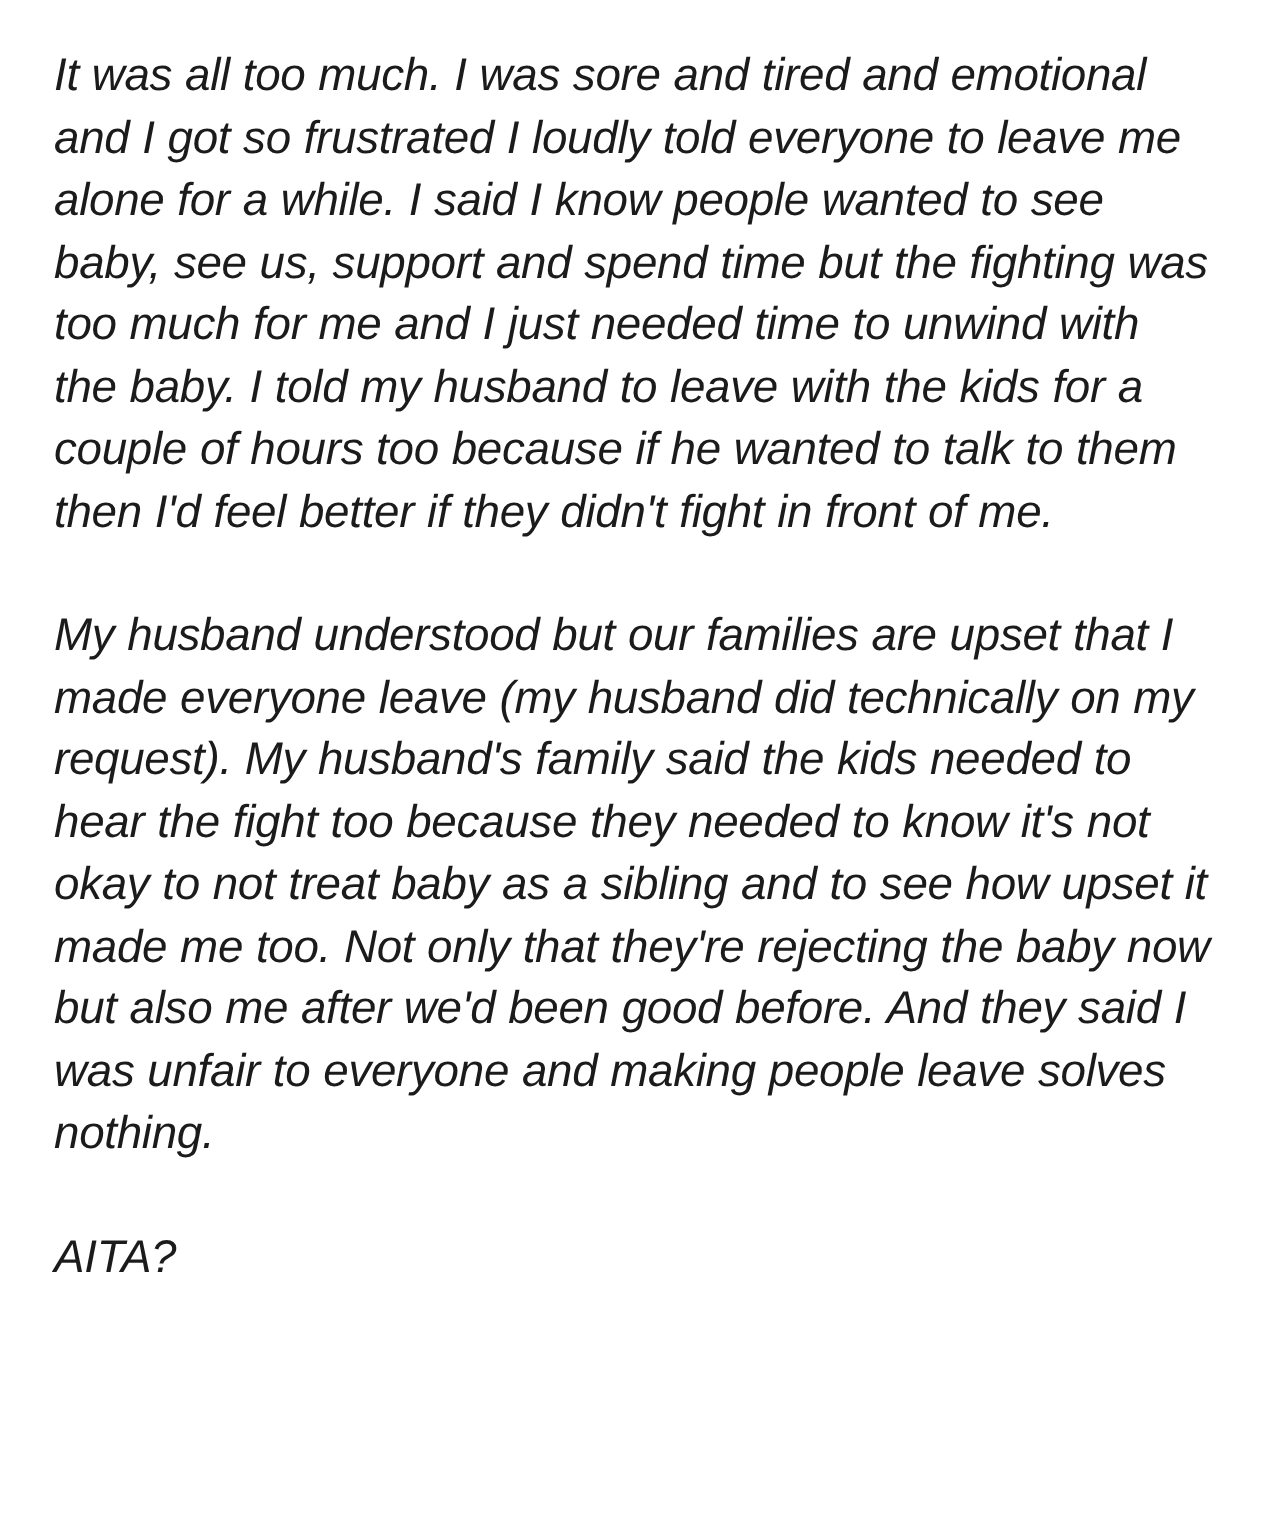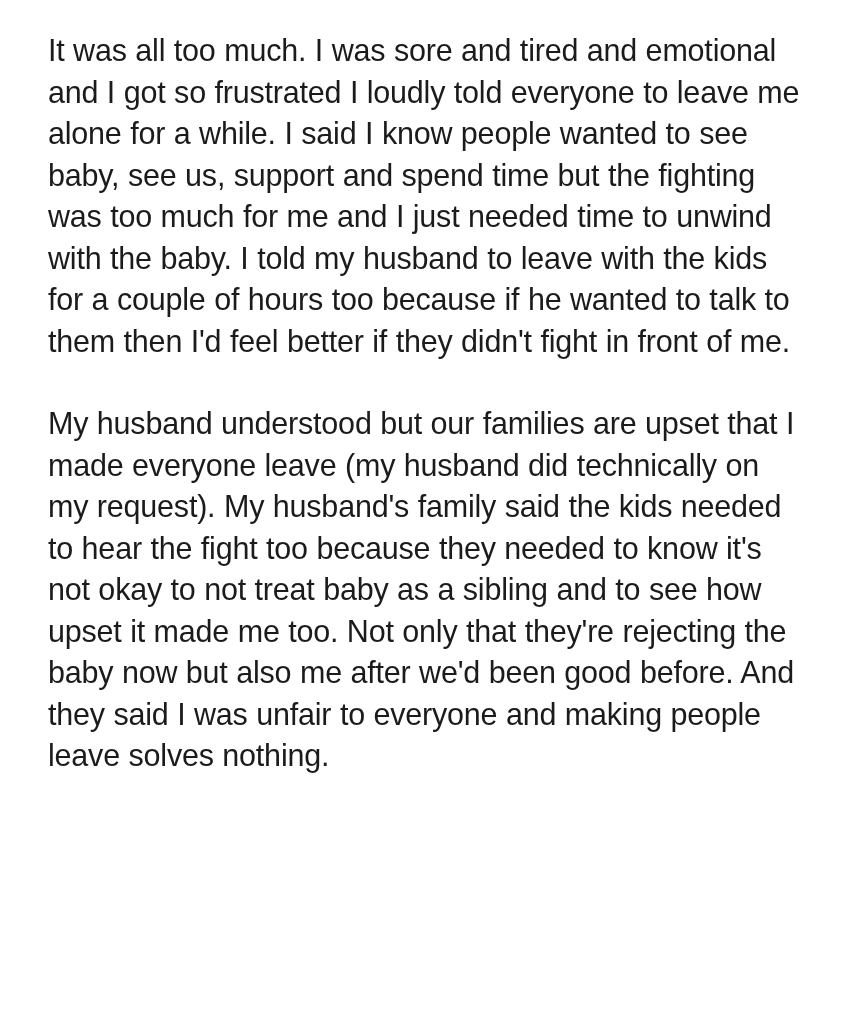--- a/index.html
+++ b/index.html
@@ -15,27 +15,29 @@
     overflow: hidden;
   }
   .post {
     padding: 30px 40px 0 36px;
     box-sizing: border-box;
   }
   .para {
     font-size: 30.5px;
     line-height: 41.5px;
     letter-spacing: -0.2px;
-    margin: 0 0 41px 12px;
+    margin: 0 0 41px 0;
     white-space: pre-wrap;
     word-spacing: 0.3px;
+    font-style: italic;
   }
   .para:last-child {
     margin-bottom: 0;
   }
 </style>
 </head>
 <body>
 
 <div class="post">
   <p class="para">It was all too much. I was sore and tired and emotional and I got so frustrated I loudly told everyone to leave me alone for a while. I said I know people wanted to see baby, see us, support and spend time but the fighting was too much for me and I just needed time to unwind with the baby. I told my husband to leave with the kids for a couple of hours too because if he wanted to talk to them then I'd feel better if they didn't fight in front of me.</p>
   <p class="para">My husband understood but our families are upset that I made everyone leave (my husband did technically on my request). My husband's family said the kids needed to hear the fight too because they needed to know it's not okay to not treat baby as a sibling and to see how upset it made me too. Not only that they're rejecting the baby now but also me after we'd been good before. And they said I was unfair to everyone and making people leave solves nothing.</p>
+  <p class="para">AITA?</p>
 </div>
 
 </body></html>

